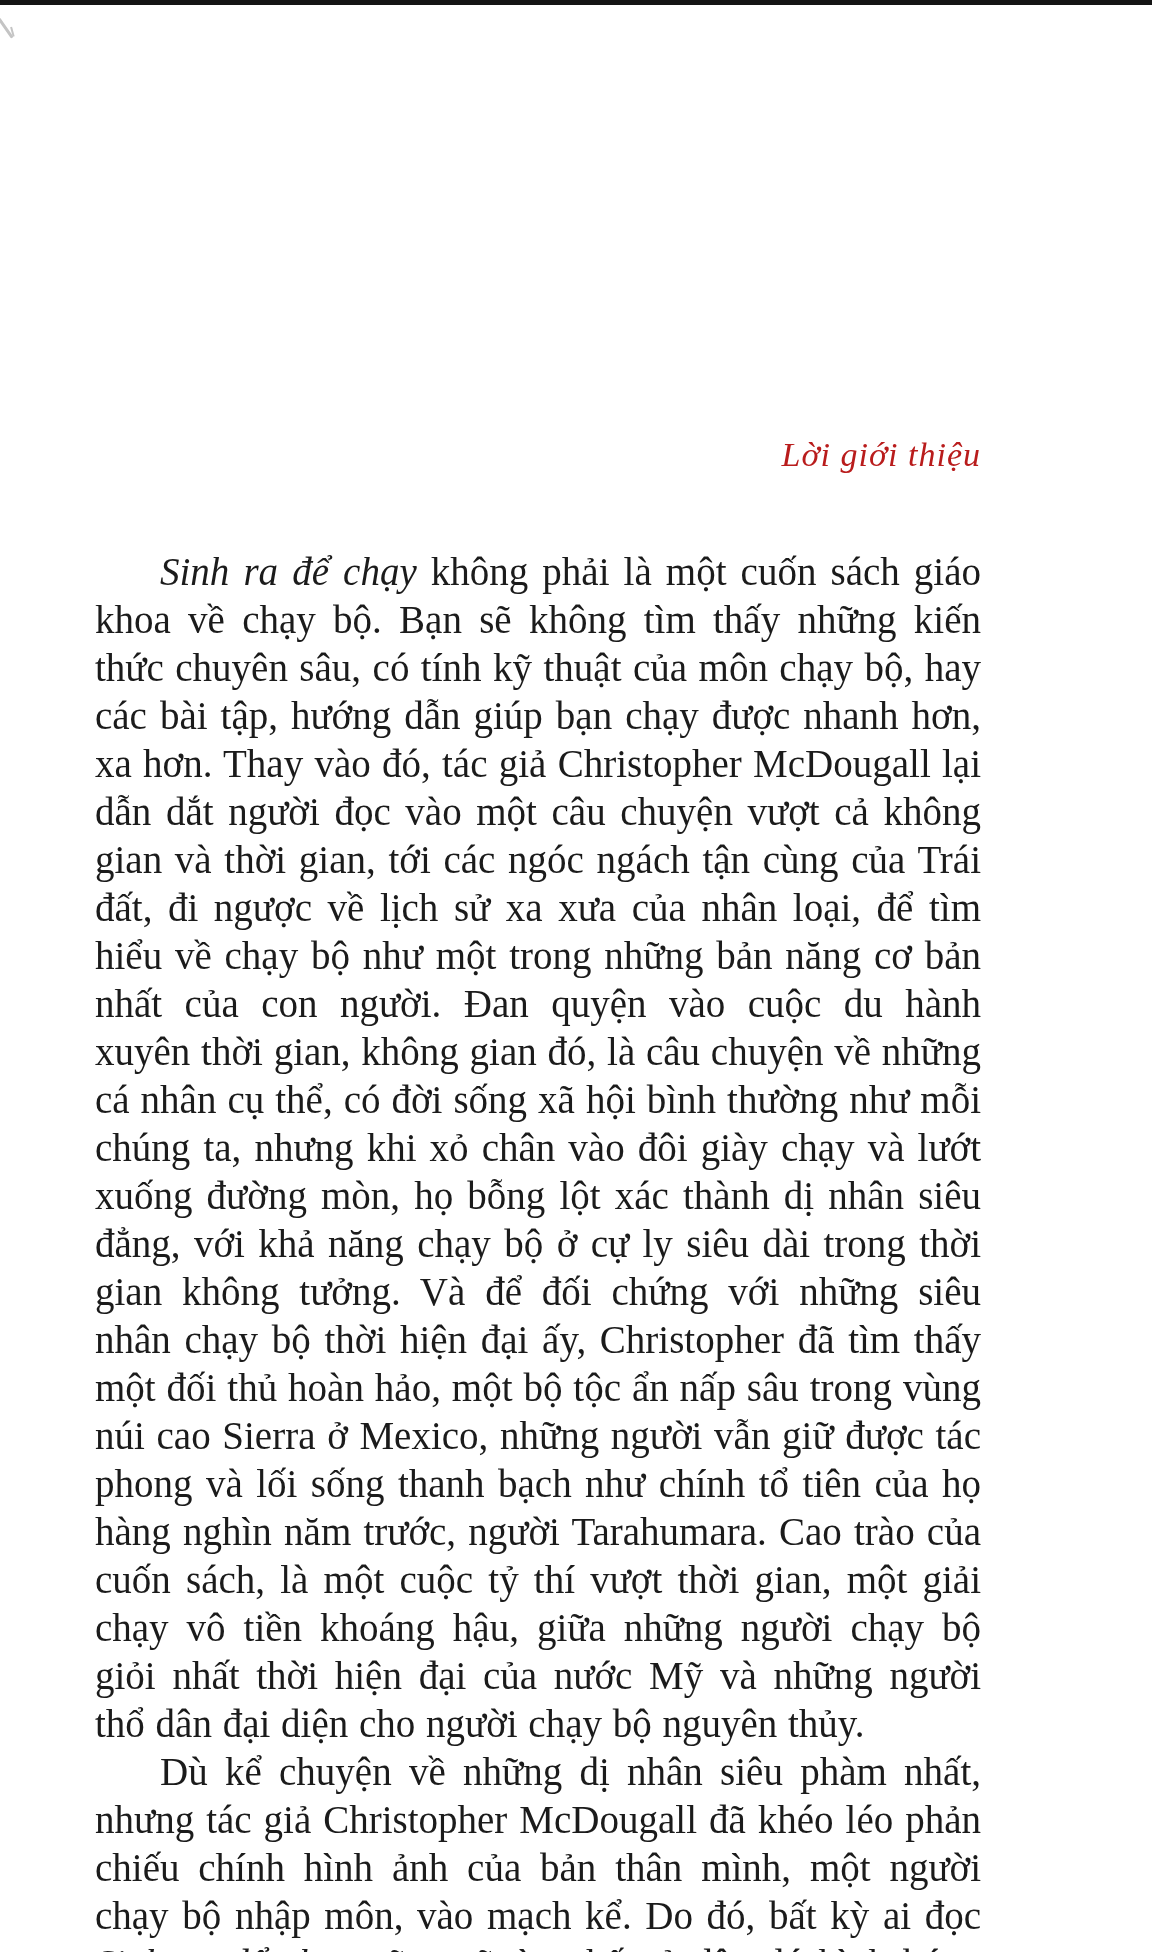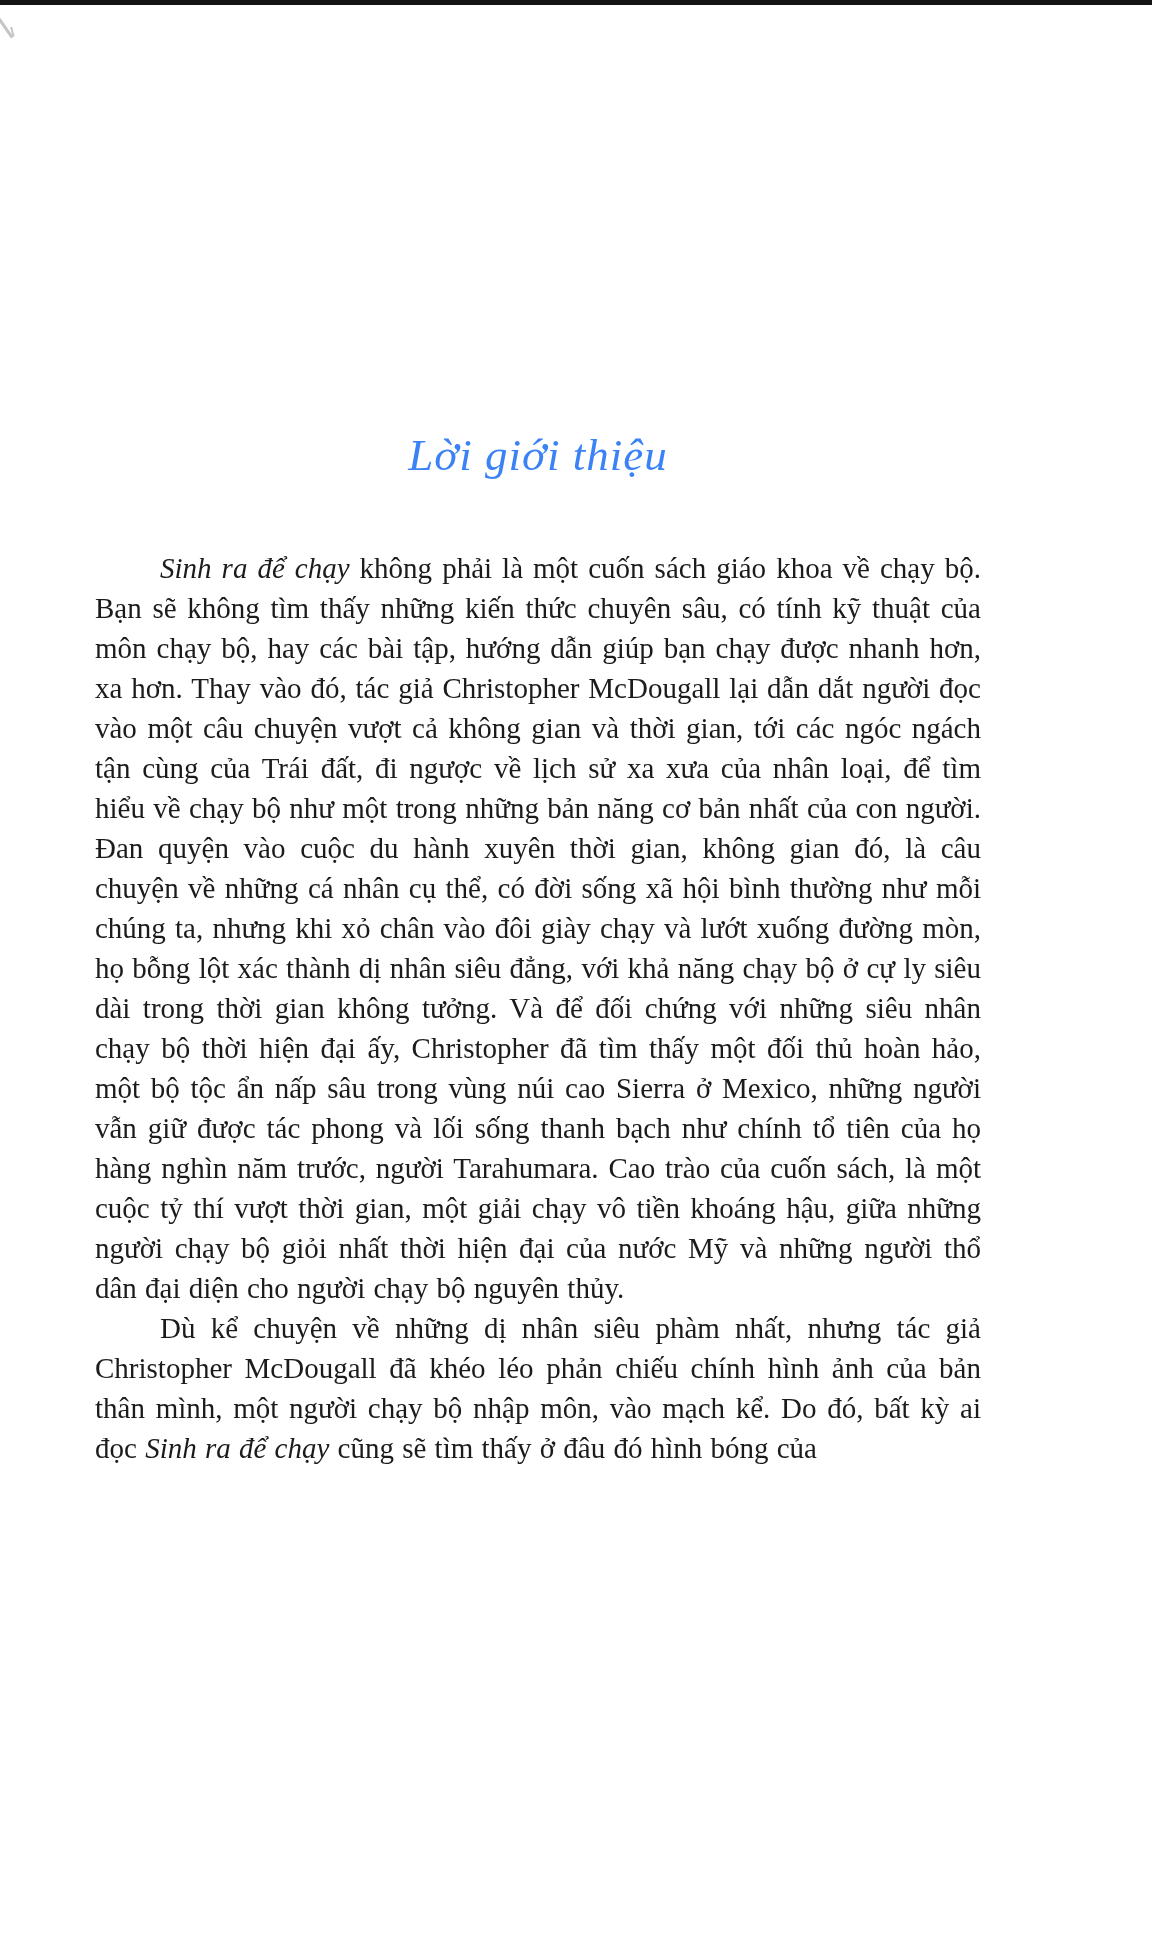--- a/index.html
+++ b/index.html
@@ -49,35 +49,35 @@
   }
   
   .content{
     position:absolute;
     left:95px;
     top:425px;
     width:886px;
   }
   h1.page-title{
     margin:0 0 0 0;
-    font-size:45px;
+    font-size:34px;
     line-height:60px;
     font-weight:normal;
     font-style:italic;
-    text-align:center;
+    text-align:right;
     letter-spacing:1px;
-    color:#3b82f6;
+    color:#b91c1c;
   }
   .body-text{
     margin-top:63px; 
   }
   .body-text p.para{
     margin:0;
-    font-size:29px;
-    line-height:40px;
+    font-size:39px;
+    line-height:48px;
     text-align:justify;
     text-justify:inter-word;
     text-indent:65px;
     word-spacing:1px;
     color:var(--ink);
   }
   .body-text p.para em{
     font-style:italic;
   }
 </style>

